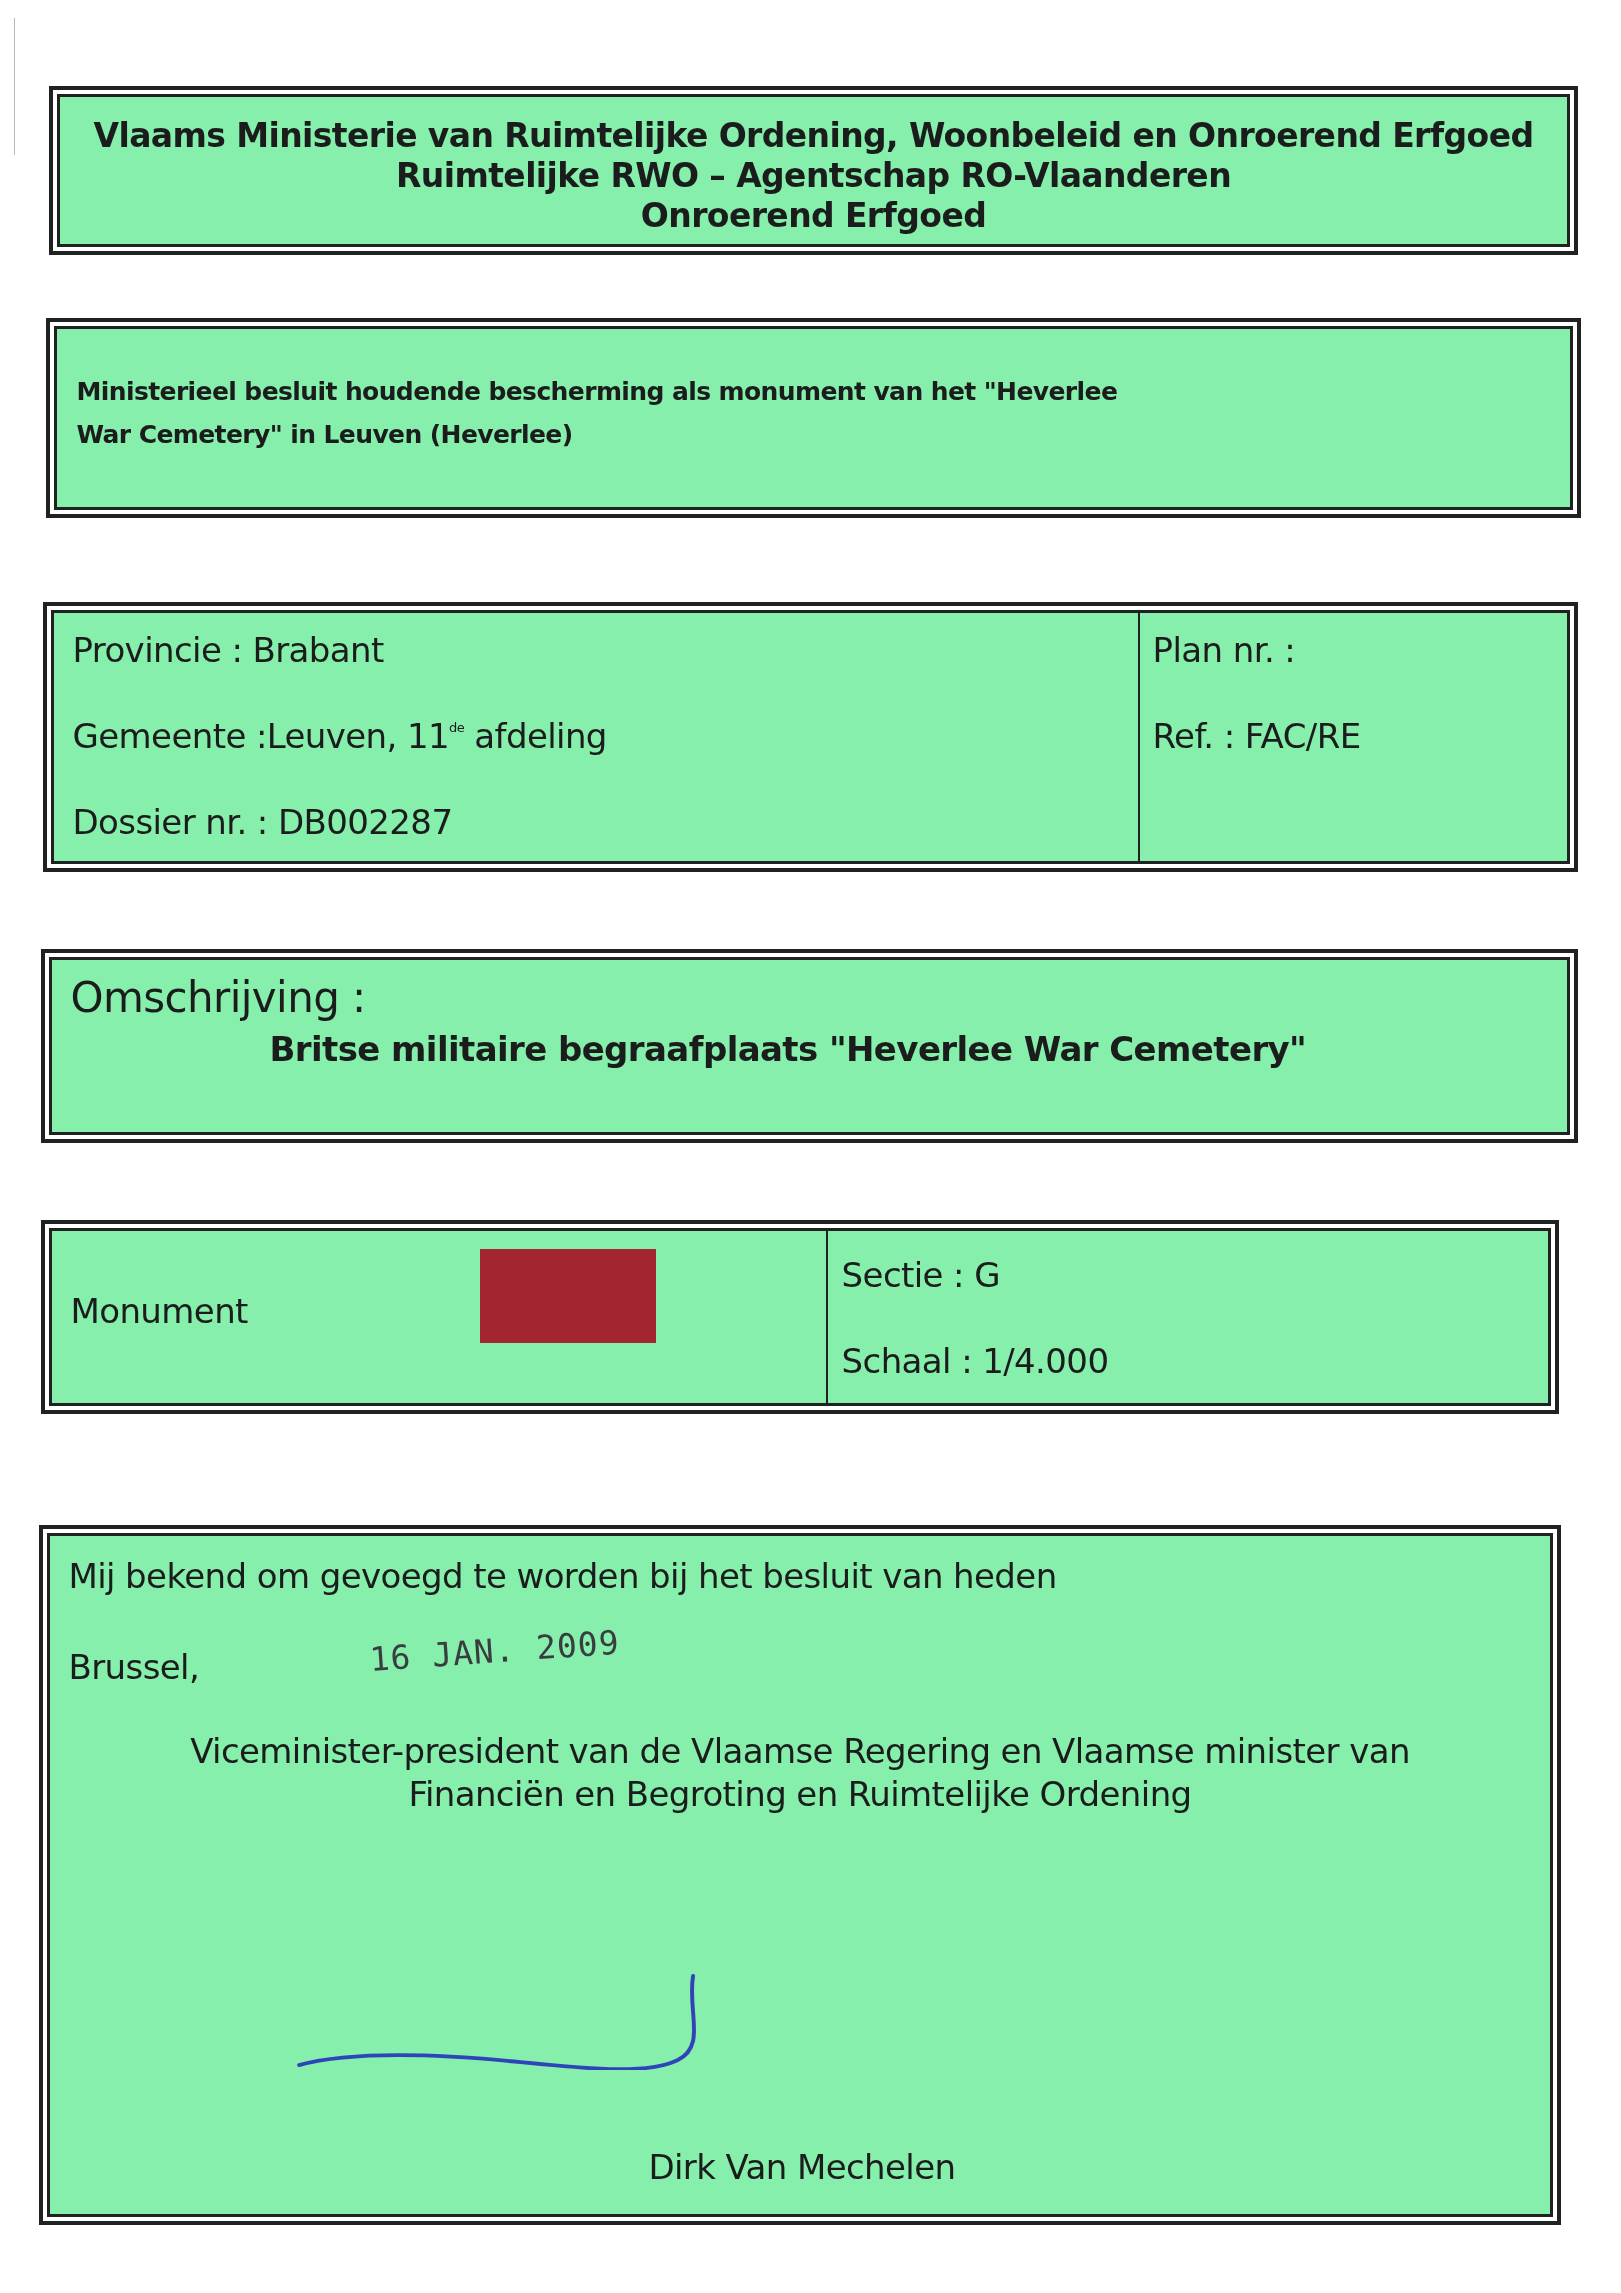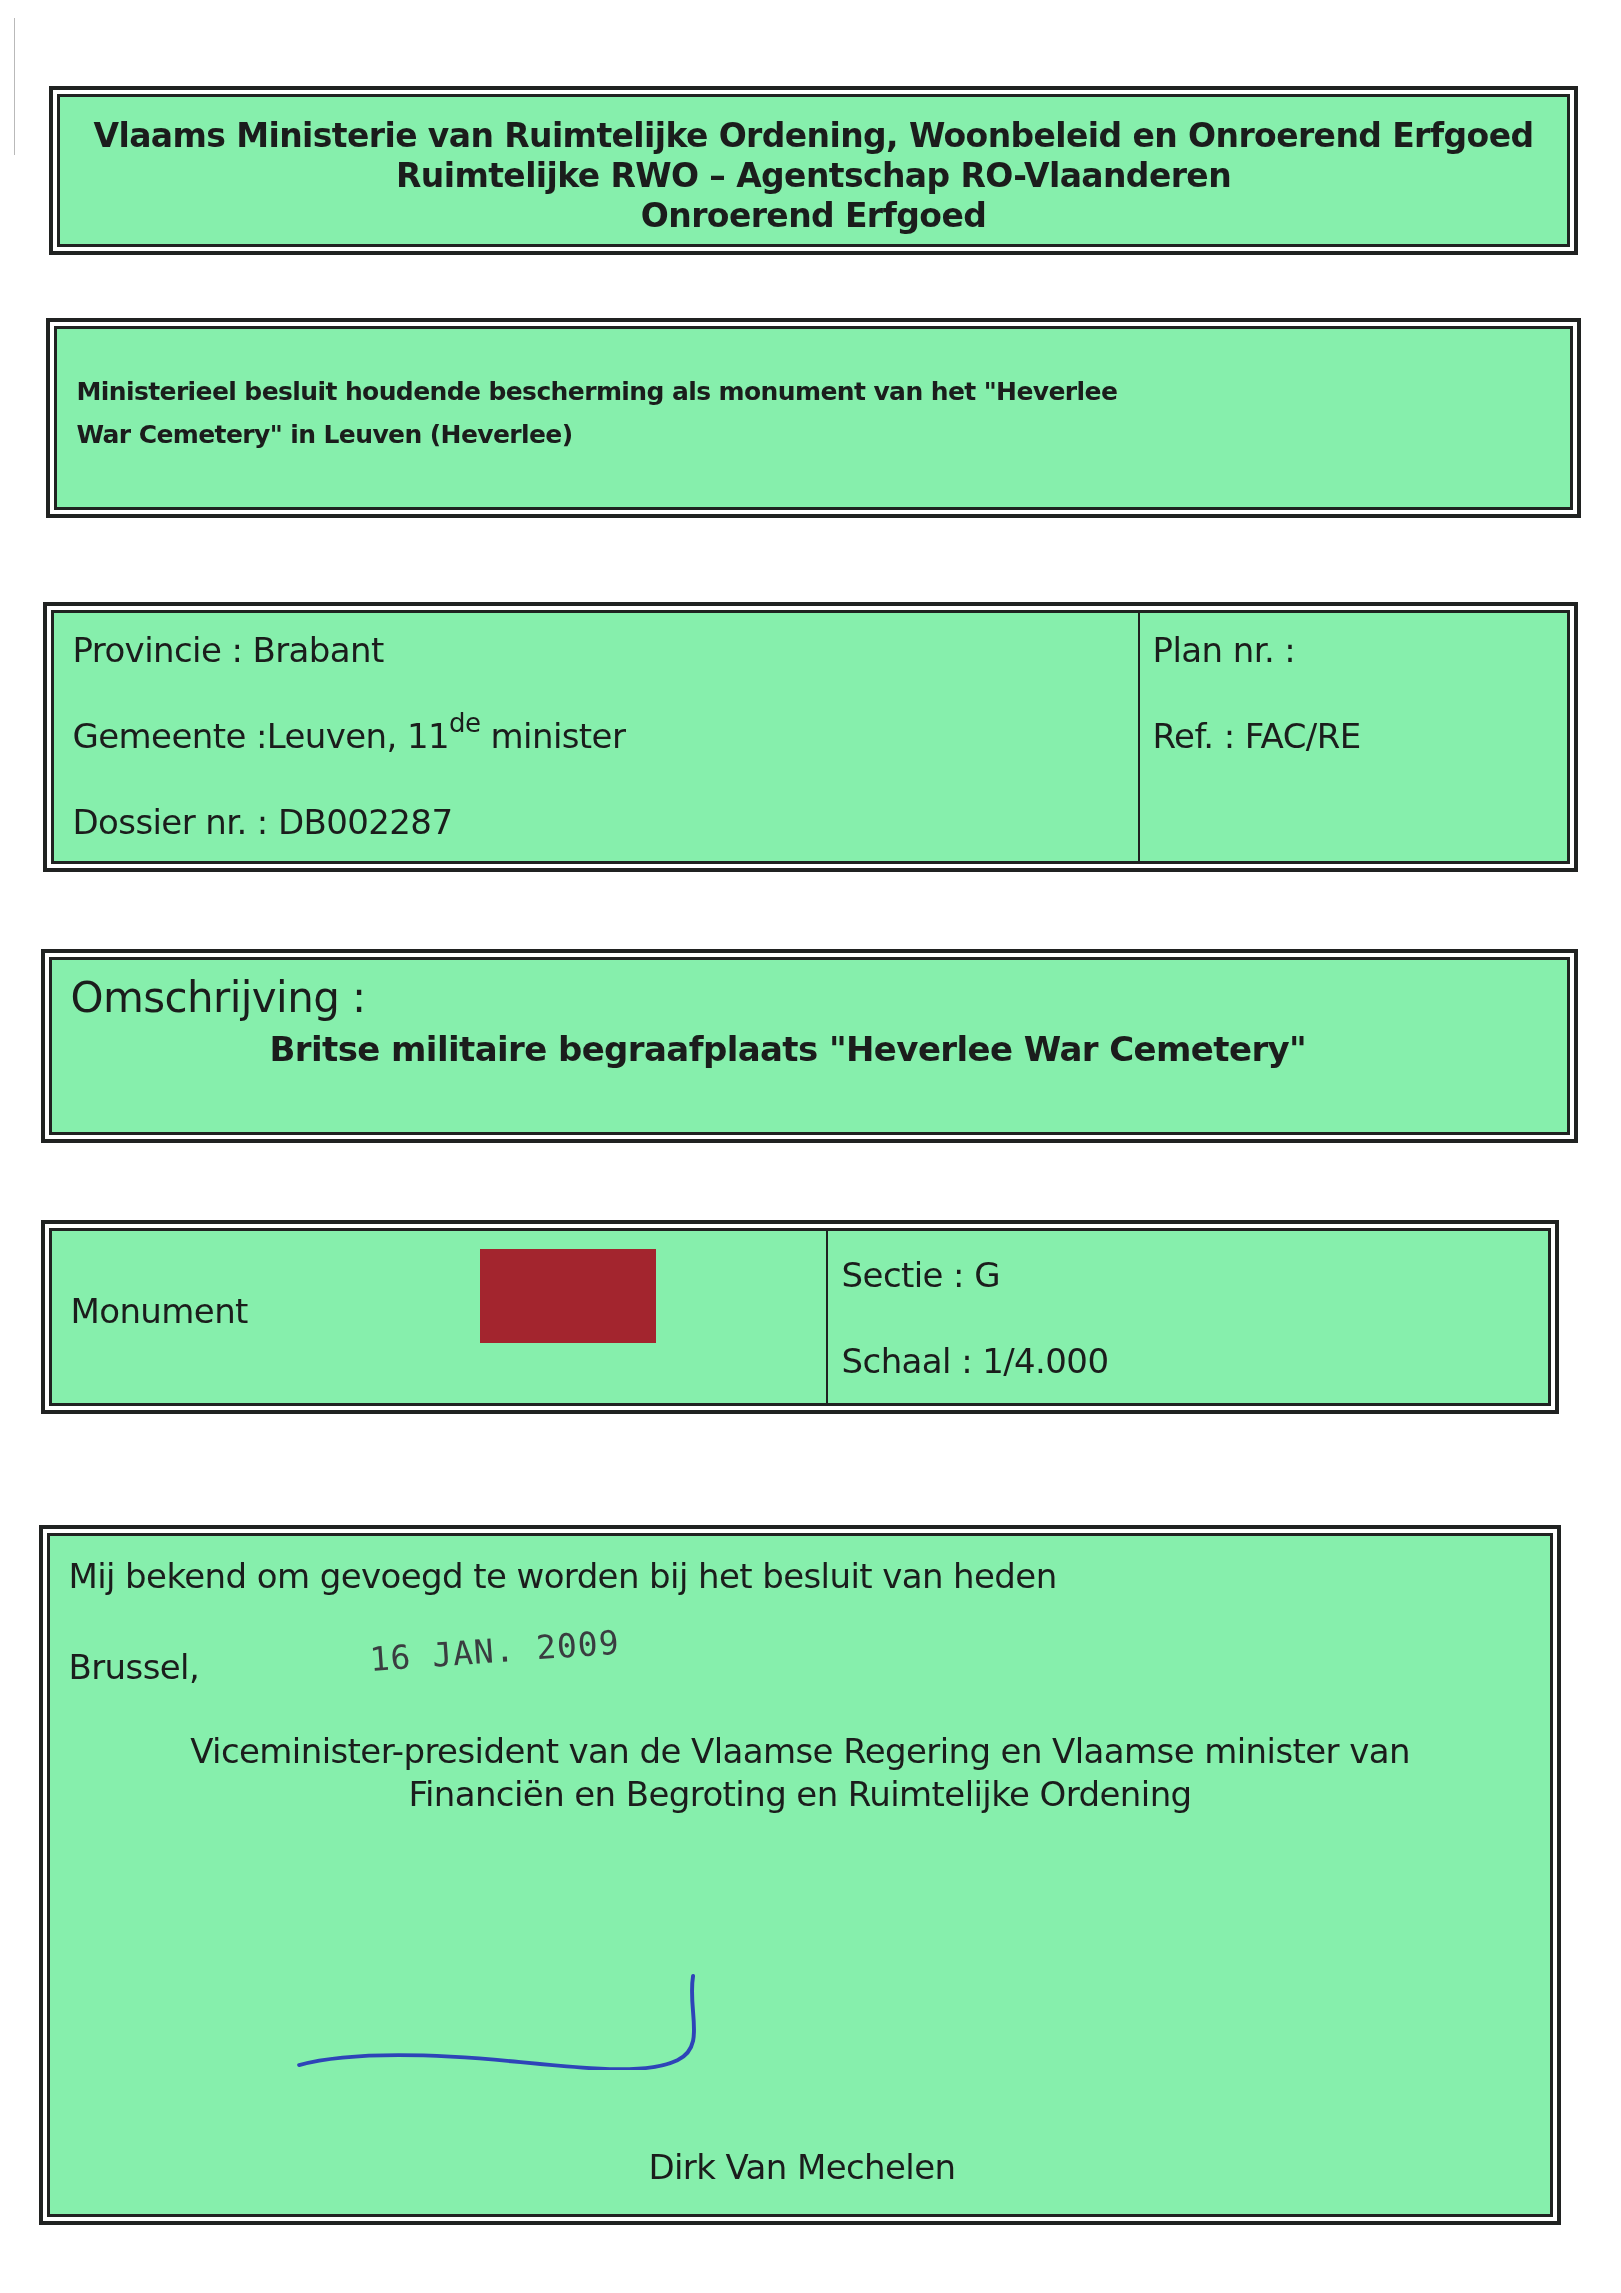--- a/index.html
+++ b/index.html
@@ -35,21 +35,21 @@
     #box-title { left: 46px; top: 318px; width: 1535px; height: 200px; }
     #box-title .inner { padding: 41px 0 0 19.6px; }
     #box-title .line { font-size: 25px; font-weight: bold; line-height: 43px; letter-spacing: -0.6px; white-space: nowrap; }
 
     
     #box-info { left: 43px; top: 602px; width: 1535px; height: 270px; }
     #box-info .inner { display: flex; }
     #box-info .col-left { width: 1086px; border-right: 2px solid #202221; padding: 15.7px 0 0 18.6px; box-sizing: border-box; }
     #box-info .col-right { flex: 1; padding: 15.7px 0 0 12.7px; box-sizing: border-box; }
     .field { font-size: 34px; line-height: 43px; height: 86px; letter-spacing: -0.6px; white-space: nowrap; }
-    .field sup { font-size: 26px; vertical-align: 15.7px; line-height: 0; }
+    .field sup { font-size: 13px; vertical-align: 15.7px; line-height: 0; }
 
     
     #box-desc { left: 41px; top: 949px; width: 1537px; height: 194px; }
     #box-desc .inner { padding: 15.7px 0 0 18.6px; }
     #box-desc .label { font-size: 42px; line-height: 43px; letter-spacing: -0.6px; }
     #box-desc .value { font-size: 34px; font-weight: bold; line-height: 43px; margin-left: 199px; margin-top: 9.8px; letter-spacing: -0.6px; white-space: nowrap; }
 
     
     #box-monument { left: 41px; top: 1220px; width: 1518px; height: 194px; }
     #box-monument .inner { display: flex; }
@@ -88,21 +88,21 @@
   <div class="inner">
     <div class="line">Ministerieel besluit houdende bescherming als monument van het "Heverlee</div>
     <div class="line">War Cemetery" in Leuven (Heverlee)</div>
   </div>
 </div>
 
 <div class="frame" id="box-info">
   <div class="inner">
     <div class="col-left">
       <div class="field">Provincie : Brabant</div>
-      <div class="field"><span>Gemeente :Leuven, 11</span><sup>de</sup><span> minister</span></div>
+      <div class="field"><span>Gemeente :Leuven, 11</span><sup>de</sup><span> afdeling</span></div>
       <div class="field">Dossier nr. : DB002287</div>
     </div>
     <div class="col-right">
       <div class="field">Plan nr. :</div>
       <div class="field">Ref. : FAC/RE</div>
     </div>
   </div>
 </div>
 
 <div class="frame" id="box-desc">

